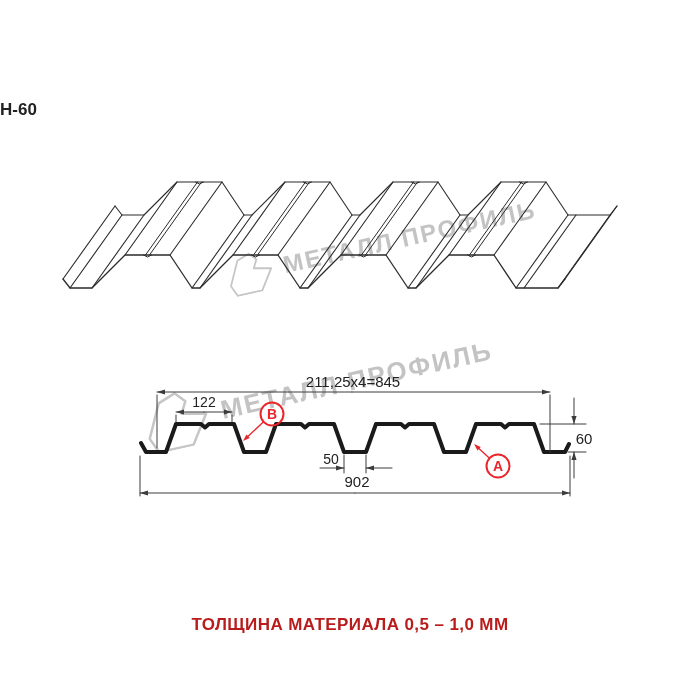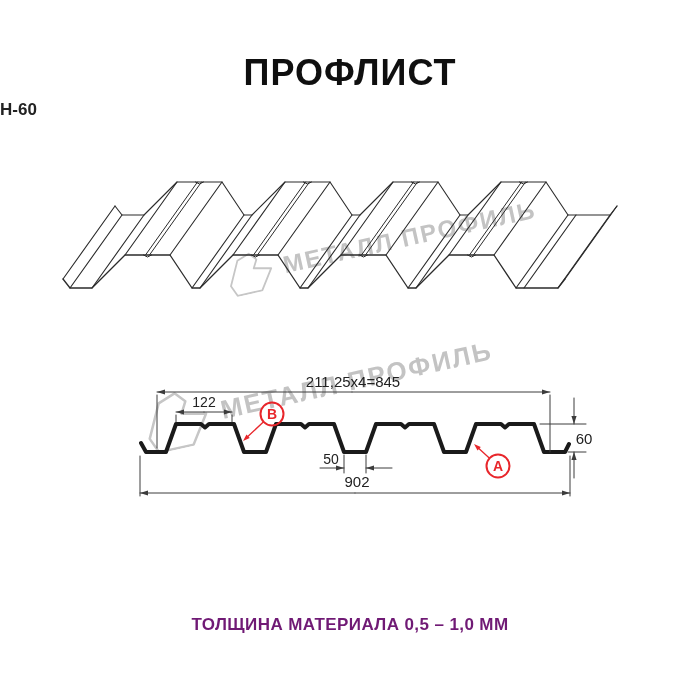--- a/index.html
+++ b/index.html
@@ -3,35 +3,34 @@
 <meta charset="utf-8">
 <style>
   html,body{margin:0;padding:0;background:#ffffff;}
   .page{position:relative;width:700px;height:700px;background:#ffffff;overflow:hidden;
         font-family:"Liberation Sans", sans-serif;}
   .title{position:absolute;top:52px;left:0;width:700px;text-align:center;
          font-size:36px;font-weight:800;letter-spacing:1px;color:#0f0f0f;z-index:3;}
   .subtitle{position:absolute;top:100px;left:0;width:700px;
          font-size:17px;font-weight:700;color:#222;z-index:3;}
   .caption{position:absolute;top:615px;left:0;width:700px;text-align:center;
-         font-size:17px;font-weight:600;letter-spacing:.4px;color:#701a75;z-index:3;}
+         font-size:17px;font-weight:600;letter-spacing:.4px;color:#b91c1c;z-index:3;}
   .wm{position:absolute;display:flex;align-items:center;gap:9px;z-index:1;
       transform-origin:0 50%;transform:rotate(-12.5deg);white-space:nowrap;}
   .wm-text{font-weight:700;color:#c3c3c3;letter-spacing:2px;}
   .wm1 .wm-text{font-size:24px;}
   .wm2 .wm-text{font-size:26px;}
   .wm svg{flex:0 0 auto;}
   #overlay{position:absolute;left:0;top:0;z-index:2;}
 </style>
 </head>
 <body>
 
 <div class="page">
 
-  <div class="title">ПРОФЛИСТ</div>
   <div class="subtitle">Н-60</div>
 
   <div class="wm wm1" style="left:222px;top:258px;">
     <svg width="54" height="42" viewBox="0 0 60 46">
       <path d="M8,33 L21,7 L35,2 L42,10 L37,19 L56,23 L41,45 L13,45 Z" fill="none" stroke="#c6c6c6" stroke-width="2" stroke-linejoin="round"></path>
     </svg>
     <span class="wm-text">МЕТАЛЛ ПРОФИЛЬ</span>
   </div>
 
   <div class="wm wm2" style="left:136px;top:400px;">

